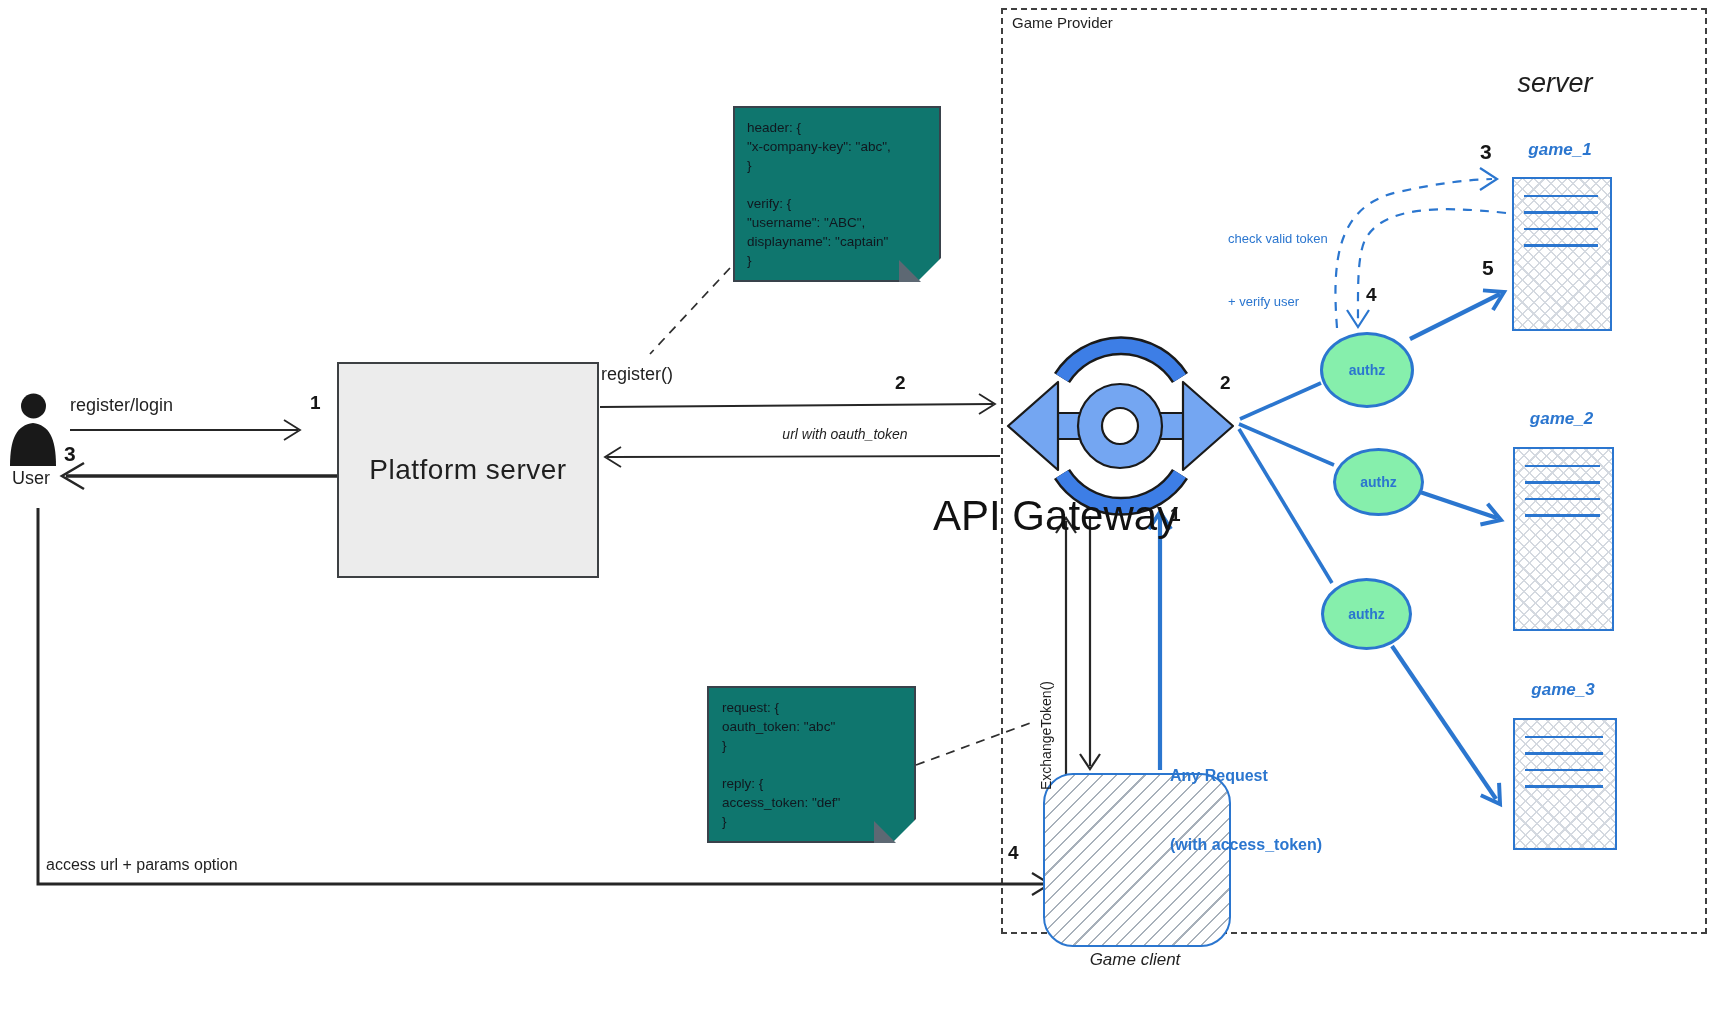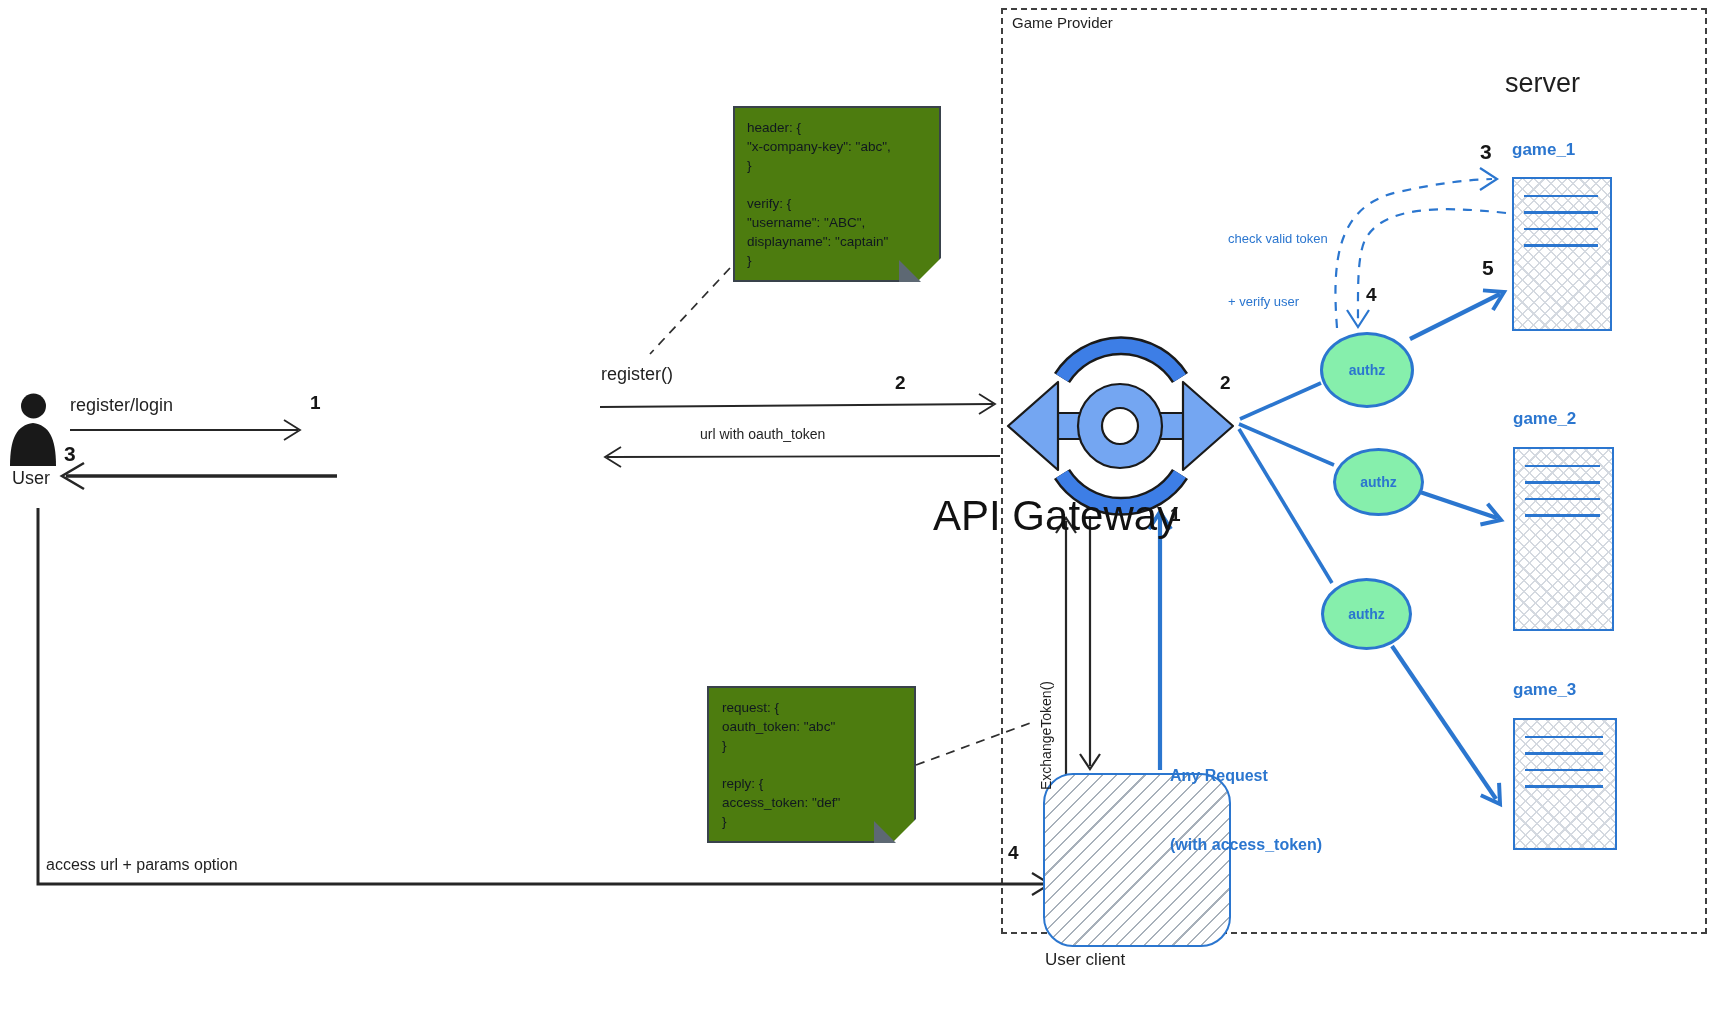--- a/index.html
+++ b/index.html
@@ -2,29 +2,29 @@
 <html><head>
 <meta charset="utf-8">
 <style>
   html,body{margin:0;padding:0;background:#fff;}
   #stage{position:relative;width:1714px;height:1023px;background:#ffffff;overflow:hidden;
          font-family:"Liberation Sans",sans-serif;color:#1f1f1f;}
   .abs{position:absolute;}
   .lbl{position:absolute;white-space:pre;color:#1f1f1f;}
   .blue{color:#2b76cf;}
   .step{position:absolute;font-size:19px;font-weight:600;color:#161616;}
-  .center{}
+  .center{text-align:center;font-style:italic;}
   
   #provider-box{left:1001px;top:8px;width:702px;height:922px;border:2px dashed #3f3f3f;}
   
   #platform-box{left:337px;top:362px;width:258px;height:212px;background:#ececec;
     border:2.5px solid #3d4043;display:flex;align-items:center;justify-content:center;
     font-size:28px;letter-spacing:0.5px;}
   
-  .note{position:absolute;width:180px;background:#4d7c0f;border:2px solid #39424b;
+  .note{position:absolute;width:180px;background:#0f766e;border:2px solid #39424b;
     padding:10px 12px;font-size:13.5px;line-height:19px;color:#10181f;}
   .note-line{min-height:19px;white-space:pre;}
   .note::after{content:"";position:absolute;right:-2px;bottom:-2px;width:0;height:0;
     border-style:solid;border-width:0 0 24px 24px;border-color:transparent transparent #ffffff transparent;}
   .note::before{content:"";position:absolute;right:18px;bottom:-2px;width:0;height:0;
     border-style:solid;border-width:22px 0 0 22px;border-color:transparent transparent transparent #5d6873;z-index:1;}
   
   .game-box{position:absolute;border:2.5px solid #2b76cf;background:
     repeating-linear-gradient(45deg,#d4d9e0 0 1.5px,transparent 1.5px 8px),
     repeating-linear-gradient(-45deg,#d4d9e0 0 1.5px,transparent 1.5px 8px),#fff;}
@@ -142,20 +142,23 @@
       <g fill="#74a6f2" stroke="#1a1a1a" stroke-width="2.2" stroke-linejoin="round">
         <rect x="1052" y="413" width="136" height="26"></rect>
         <polygon points="1008,426 1058,382 1058,470"></polygon>
         <polygon points="1233,426 1183,382 1183,470"></polygon>
         <circle cx="1120" cy="426" r="42"></circle>
         <circle cx="1120" cy="426" r="18" fill="#ffffff"></circle>
       </g>
     </g>
   </svg>
 
+  <div class="abs" id="platform-box">
+    <span>Platform server</span>
+  </div>
 
   <div class="note" style="left:733px;top:106px;">
     <div class="note-line">header: {</div>
     <div class="note-line">"x-company-key": "abc",</div>
     <div class="note-line">}</div>
     <div class="note-line"></div>
     <div class="note-line">verify: {</div>
     <div class="note-line">"username": "ABC",</div>
     <div class="note-line">displayname": "captain"</div>
     <div class="note-line">}</div>
@@ -212,21 +215,21 @@
     </div>
 
     <div class="lbl" style="left:933px;top:492px;font-size:42px;color:#111;">API Gateway</div>
 
     <div class="lbl" style="left:70px;top:395px;font-size:18px;">register/login</div>
     <div class="lbl" style="left:12px;top:468px;font-size:18px;">User</div>
     <div class="lbl" style="left:601px;top:364px;font-size:18px;">register()</div>
     <div class="lbl center" style="left:700px;top:426px;width:290px;font-size:14px;">url with oauth_token</div>
     <div class="lbl" style="left:46px;top:856px;font-size:16px;">access url + params option</div>
     <div class="lbl" id="exchange-token-lbl">ExchangeToken()</div>
-    <div class="lbl center" style="left:1045px;top:950px;width:180px;font-size:17px;">User client</div>
+    <div class="lbl center" style="left:1045px;top:950px;width:180px;font-size:17px;">Game client</div>
 
     <div class="step" style="left:310px;top:392px;">1</div>
     <div class="step" style="left:64px;top:442px;font-size:21px;">3</div>
     <div class="step" style="left:895px;top:372px;">2</div>
     <div class="step" style="left:1220px;top:372px;">2</div>
     <div class="step" style="left:1480px;top:140px;font-size:21px;">3</div>
     <div class="step" style="left:1366px;top:284px;">4</div>
     <div class="step" style="left:1482px;top:256px;font-size:21px;">5</div>
     <div class="step" style="left:1170px;top:504px;">1</div>
     <div class="step" style="left:1008px;top:842px;">4</div>

